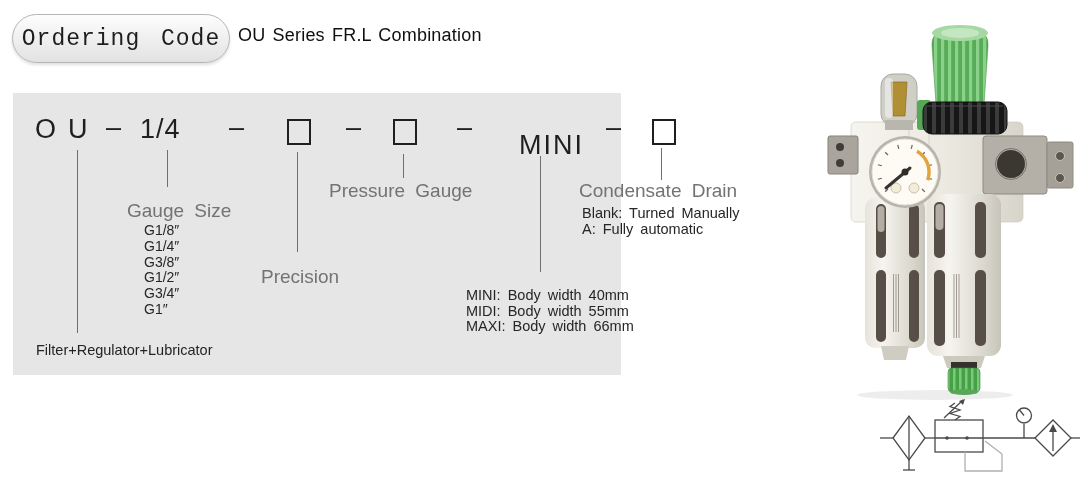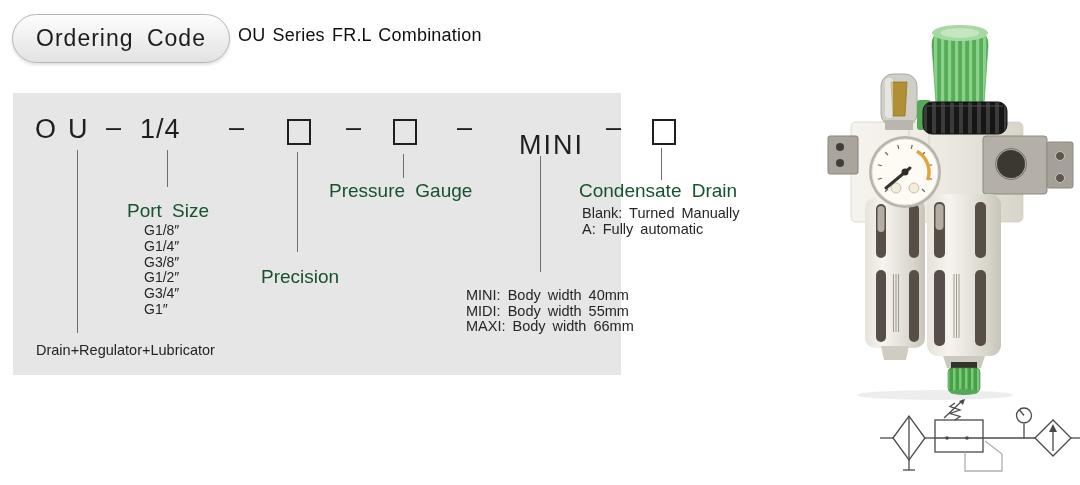--- a/index.html
+++ b/index.html
@@ -7,21 +7,21 @@
     width:1080px;height:485px;position:relative;background:#ffffff;
     font-family:"Liberation Sans", sans-serif;color:#222;overflow:hidden;
   }
   .abs{position:absolute;}
   
   .badge{
     left:12px;top:14px;width:216px;height:47px;border-radius:26px;
     border:1px solid #b5b5b5;background:linear-gradient(#fdfdfd,#e2e2e2);
     box-shadow:0 2px 3px rgba(0,0,0,.12);
     display:flex;align-items:center;justify-content:center;
-    font-size:23px;letter-spacing:1px;color:#1d1d1d;word-spacing:6px;
+    font-size:23px;letter-spacing:1px;color:#1d1d1d;word-spacing:6px;font-family:Liberation Mono, monospace;
   }
   .page-title{
     left:238px;top:25px;font-size:18px;color:#101010;letter-spacing:.2px;word-spacing:2px;
   }
   
   .panel{
     left:13px;top:93px;width:608px;height:282px;background:#e6e6e6;
   }
   .tok{position:absolute;font-size:27px;color:#1f1f1f;top:21px;white-space:nowrap;}
   .t-ou{left:22px;letter-spacing:12px;}
@@ -31,21 +31,21 @@
   .d1{left:93px}.d2{left:216px}.d3{left:333px}.d4{left:444px}.d5{left:593px}
   .obox{position:absolute;top:26px;width:20px;height:22px;border:2px solid #1f1f1f;background:transparent;}
   .b1{left:274px}.b2{left:380px}.b3{left:639px}
   .vline{position:absolute;width:1px;background:#6f6f6f;}
   .l1{left:64px;top:57px;height:183px}
   .l2{left:154px;top:57px;height:37px}
   .l3{left:284px;top:59px;height:100px}
   .l4{left:390px;top:61px;height:24px}
   .l5{left:527px;top:63px;height:116px}
   .l6{left:648px;top:55px;height:32px}
-  .sec-title{position:absolute;font-size:19px;color:#14532d;word-spacing:5px;white-space:nowrap;}
+  .sec-title{position:absolute;font-size:19px;color:#737373;word-spacing:5px;white-space:nowrap;}
   .sec-list{position:absolute;font-size:14.5px;color:#262626;line-height:16px;word-spacing:3px;white-space:nowrap;}
   .port-title{left:114px;top:107px}
   .port-list{left:131px;top:130px;font-size:14px;line-height:15.8px;}
   .prec-title{left:248px;top:173px}
   .prec-list{left:248px;top:198px}
   .pg-title{left:316px;top:87px}
   .pg-list{left:341px;top:112px}
   .bw-list{left:441px;top:195px;line-height:15.5px;margin-left:12px;}
   .cd-title{left:566px;top:87px}
   .cd-list{left:569px;top:112px}
@@ -74,21 +74,21 @@
   <span class="dash d5">–</span>
   <span class="obox b3"></span>
 
   <span class="vline l1"></span>
   <span class="vline l2"></span>
   <span class="vline l3"></span>
   <span class="vline l4"></span>
   <span class="vline l5"></span>
   <span class="vline l6"></span>
 
-  <div class="sec-title port-title">Port Size</div>
+  <div class="sec-title port-title">Gauge Size</div>
   <div class="sec-list port-list">
     <div>G1/8″</div>
     <div>G1/4″</div>
     <div>G3/8″</div>
     <div>G1/2″</div>
     <div>G3/4″</div>
     <div>G1″</div>
   </div>
 
   <div class="sec-title prec-title">Precision</div>
@@ -100,21 +100,21 @@
     <div>MIDI: Body width 55mm</div>
     <div>MAXI: Body width 66mm</div>
   </div>
 
   <div class="sec-title cd-title">Condensate Drain</div>
   <div class="sec-list cd-list">
     <div>Blank: Turned Manually</div>
     <div>A: Fully automatic</div>
   </div>
 
-  <div class="abs frl">Drain+Regulator+Lubricator</div>
+  <div class="abs frl">Filter+Regulator+Lubricator</div>
 </div>
 
 <figure class="abs photo" style="margin:0">
 <svg width="265" height="390" viewBox="0 0 265 390" xmlns="http://www.w3.org/2000/svg">
   <defs>
     <linearGradient id="headGrad" x1="0" y1="0" x2="1" y2="0">
       <stop offset="0" stop-color="#f6f4ee"></stop>
           <stop offset=".55" stop-color="#ece9e1"></stop>
           <stop offset="1" stop-color="#d7d4ca"></stop>
     </linearGradient>

